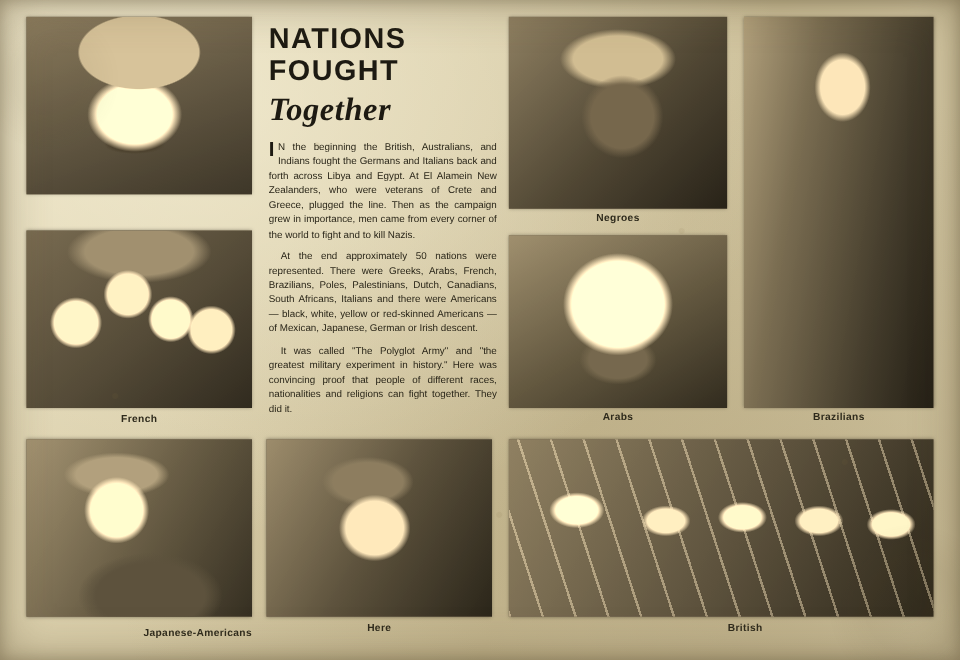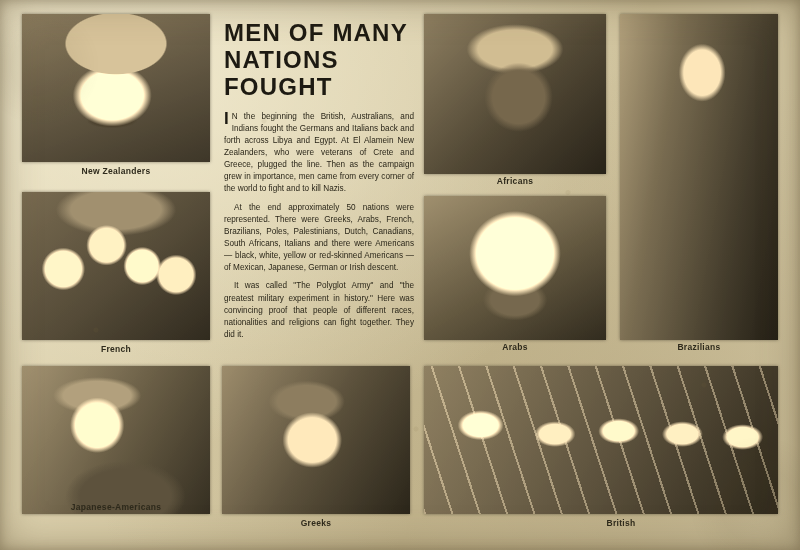--- a/index.html
+++ b/index.html
@@ -182,62 +182,61 @@
   }
 </style>
 </head>
 <body>
 
 <div class="page">
 
   <div class="photo p-nz" style="left:22px; top:14px; width:188px; height:148px;">
     <div class="img"></div>
   </div>
-  <div class="cap" style="left:22px; top:166px; width:188px;">New Zealanders</div>
 
   <div class="photo p-poles" style="left:22px; top:192px; width:188px; height:148px;">
     <div class="img"></div>
   </div>
   <div class="cap" style="left:22px; top:344px; width:188px;">French</div>
 
   <div class="photo p-jp" style="left:22px; top:366px; width:188px; height:148px;">
     <div class="img"></div>
   </div>
-  <div class="cap" style="left:22px; top:502px; width:188px;">Japanese-Americans</div>
+  <div class="cap" style="left:22px; top:522px; width:188px;text-align:right;">Japanese-Americans</div>
 
   <div class="photo p-negroes" style="left:424px; top:14px; width:182px; height:160px;">
     <div class="img"></div>
   </div>
-  <div class="cap" style="left:424px; top:176px; width:182px;">Africans</div>
+  <div class="cap" style="left:424px; top:176px; width:182px;">Negroes</div>
 
   <div class="photo p-arabs" style="left:424px; top:196px; width:182px; height:144px;">
     <div class="img"></div>
   </div>
   <div class="cap" style="left:424px; top:342px; width:182px;text-align:center;">Arabs</div>
 
   <div class="photo p-sikhs" style="left:222px; top:366px; width:188px; height:148px;">
     <div class="img"></div>
   </div>
-  <div class="cap" style="left:222px; top:518px; width:188px;">Greeks</div>
+  <div class="cap" style="left:222px; top:518px; width:188px;">Here</div>
 
   <div class="photo p-can" style="left:620px; top:14px; width:158px; height:326px;">
     <div class="img"></div>
   </div>
   <div class="cap" style="left:620px; top:342px; width:158px;">Brazilians</div>
 
   <div class="photo p-brit" style="left:424px; top:366px; width:354px; height:148px;">
     <div class="img"></div>
   </div>
   <div class="cap" style="left:444px; top:518px; width:354px;">British</div>
 
   <div class="article">
     <div class="headline">
-      <span>MEN OF MANY</span>
       <span class="l2">NATIONS FOUGHT</span>
     </div>
+    <div class="together">Together</div>
 
     <div class="body">
       <p class="first">
         <span class="dropcap">I</span><span>N the beginning the British, Australians, and Indians fought the Germans and Italians back and forth across Libya and Egypt. At El Alamein New Zealanders, who were veterans of Crete and Greece, plugged the line. Then as the campaign grew in importance, men came from every corner of the world to fight and to kill Nazis.</span>
       </p>
       <p>At the end approximately 50 nations were represented. There were Greeks, Arabs, French, Brazilians, Poles, Palestinians, Dutch, Canadians, South Africans, Italians and there were Americans — black, white, yellow or red-skinned Americans — of Mexican, Japanese, German or Irish descent.</p>
       <p>It was called "The Polyglot Army" and "the greatest military experiment in history." Here was convincing proof that people of different races, nationalities and religions can fight together. They did it.</p>
     </div>
   </div>
 

